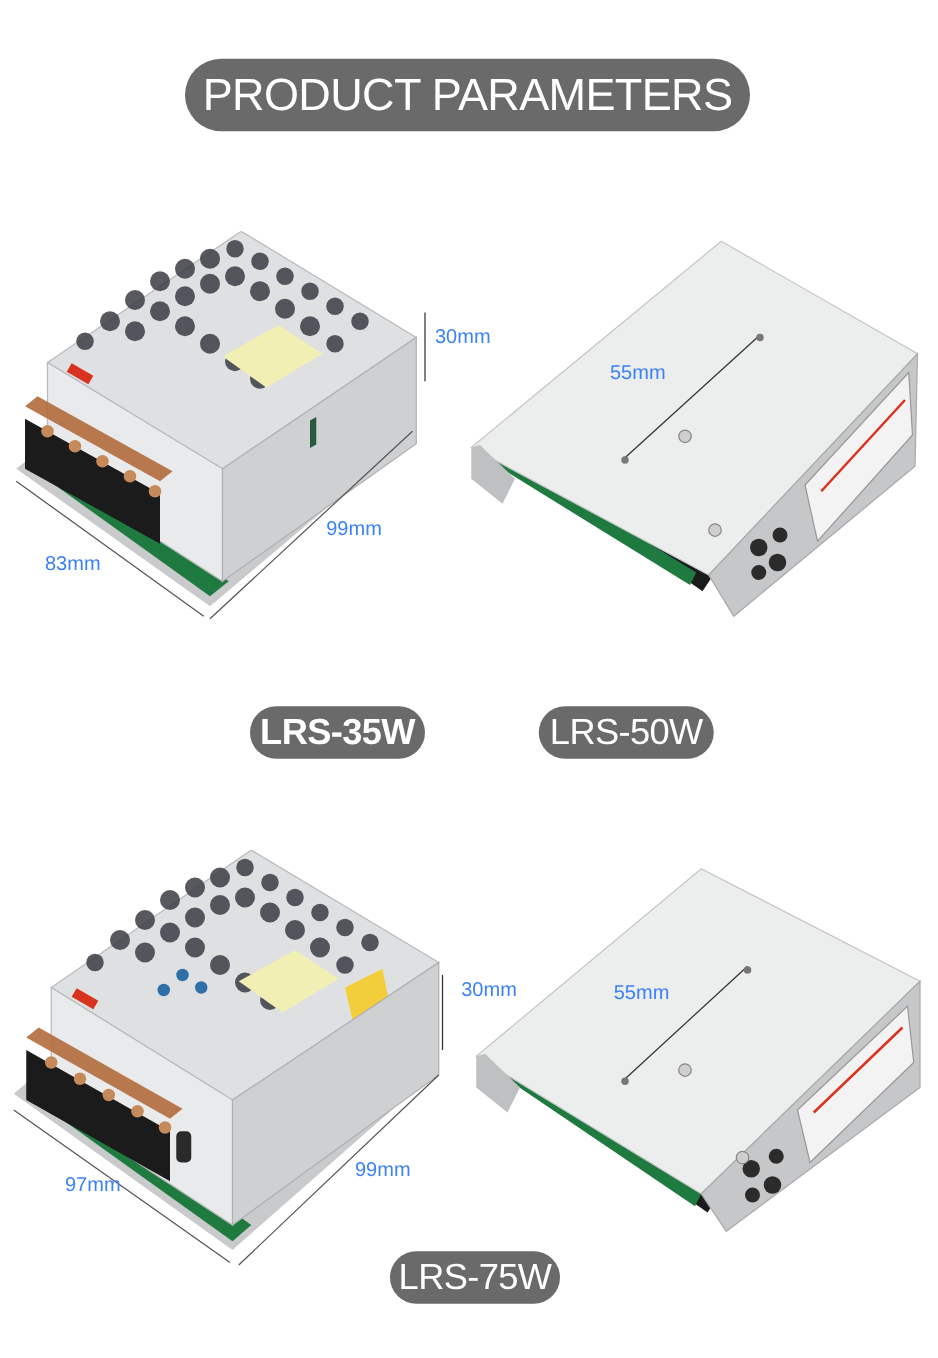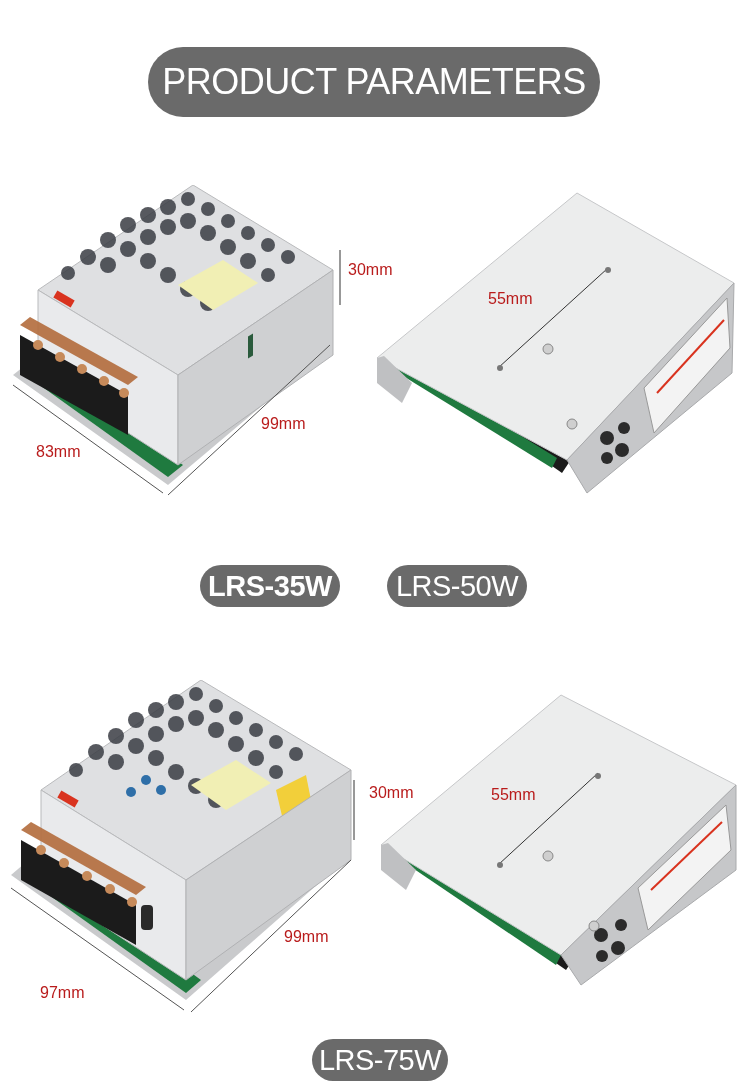--- a/index.html
+++ b/index.html
@@ -7,27 +7,27 @@
   body { position: relative; font-family: "Liberation Sans", "DejaVu Sans", sans-serif; color: #111; }
 
   .pill {
     position: absolute;
     background: #6a6a6a;
     color: #ffffff;
     border-radius: 999px;
     display: flex; align-items: center; justify-content: center;
     letter-spacing: -0.5px;
   }
-  .title-pill { left: 148px; top: 47px; width: 452px; height: 70px; font-size: 36px; }
+  .title-pill { left: 148px; top: 47px; width: 452px; height: 58px; font-size: 36px; }
   .model-pill { height: 42px; font-size: 29px; }
   .m35 { left: 200px; top: 565px; width: 140px; font-weight: bold; }
-  .m50 { left: 387px; top: 565px; width: 140px; text-align: center; }
-  .m75 { left: 312px; top: 1001px; width: 136px; margin-top: 38px; }
-
-  .dim { position: absolute; font-size: 16px; color: #b91c1c; }
+  .m50 { left: 431px; top: 565px; width: 140px; text-align: center; }
+  .m75 { left: 312px; top: 1001px; width: 136px; }
+
+  .dim { position: absolute; font-size: 16px; color: #3b82f6; }
   .product { position: absolute; }
   svg { display: block; }
 </style>
 </head>
 <body>
 
 <div class="pill title-pill">PRODUCT PARAMETERS</div>
 
 <div class="product" style="left:8px; top:185px; width:335px; height:320px;">
   <svg width="335" height="320" viewBox="0 0 335 320">
@@ -182,21 +182,21 @@
         <circle cx="126" cy="222" r="5"></circle>
     </g>
     <rect x="135" y="225" width="12" height="25" rx="4" fill="#2a2a2a"></rect>
     <line x1="348" y1="100" x2="348" y2="160" stroke="#333" stroke-width="1"></line>
     <line x1="5" y1="208" x2="178" y2="330" stroke="#555" stroke-width="1"></line>
     <line x1="185" y1="332" x2="345" y2="180" stroke="#555" stroke-width="1"></line>
   </svg>
 </div>
 <div class="dim" style="left:369px; top:784px;">30mm</div>
 <div class="dim" style="left:284px; top:928px;">99mm</div>
-<div class="dim" style="left:40px; top:940px;margin-top:44px;">97mm</div>
+<div class="dim" style="left:52px; top:940px;">97mm</div>
 
 <div class="product" style="left:376px; top:690px; width:370px; height:300px;">
   <svg width="370" height="300" viewBox="0 0 370 300">
     <polygon points="75,200 190,280 200,265 85,185" fill="#1b1b1b"></polygon>
     <polygon points="10,160 180,275 185,265 15,150" fill="#1f7a3f"></polygon>
     <polygon points="5,155 185,5 360,95 185,265" fill="#eceded" stroke="#c6c7c9"></polygon>
     <polygon points="185,265 360,95 360,180 205,295" fill="#c6c7c9" stroke="#a9aaac"></polygon>
     <g fill="#2b2b2b">
       <circle cx="225" cy="245" r="7"></circle>
         <circle cx="242" cy="258" r="7"></circle>

